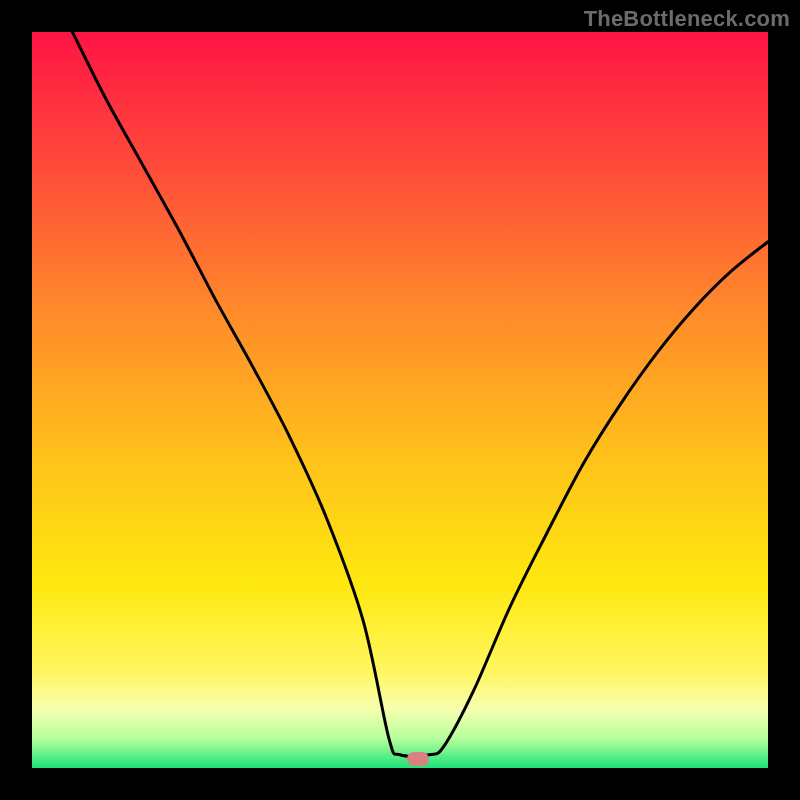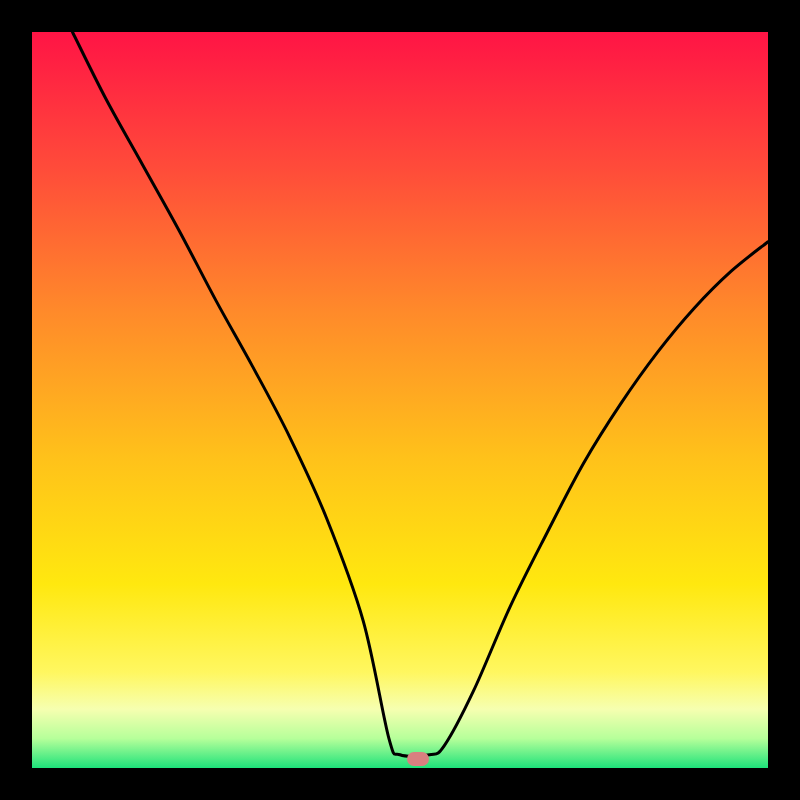--- a/index.html
+++ b/index.html
@@ -58,14 +58,15 @@
           </linearGradient>
       </defs>
       <rect x="0" y="0" width="736" height="736" fill="url(#bg-grad)"></rect>
       <path id="curve-path" fill="none" stroke="#000000" stroke-width="3" stroke-linecap="round" stroke-linejoin="round" d="M 40.48 0.00 C 46.00 11.04, 61.95 44.16, 73.60 66.24 C 85.25 88.32, 98.13 110.40, 110.40 132.48 C 122.67 154.56, 134.93 176.03, 147.20 198.72 C 159.47 221.41, 171.73 245.95, 184.00 268.64 C 196.27 291.33, 208.53 312.19, 220.80 334.88 C 233.07 357.57, 245.33 379.65, 257.60 404.80 C 269.87 429.95, 282.13 455.09, 294.40 485.76 C 306.67 516.43, 320.77 552.00, 331.20 588.80 C 341.63 625.60, 350.83 684.23, 356.96 706.56 C 363.09 728.89, 361.25 720.05, 368.00 722.75 C 374.75 725.45, 390.08 724.22, 397.44 722.75 C 404.80 721.28, 404.80 724.59, 412.16 713.92 C 419.52 703.25, 430.56 682.03, 441.60 658.72 C 452.64 635.41, 466.13 600.45, 478.40 574.08 C 490.67 547.71, 502.93 524.40, 515.20 500.48 C 527.47 476.56, 539.73 452.03, 552.00 430.56 C 564.27 409.09, 576.53 390.08, 588.80 371.68 C 601.07 353.28, 613.33 336.11, 625.60 320.16 C 637.87 304.21, 650.13 289.49, 662.40 276.00 C 674.67 262.51, 686.93 250.24, 699.20 239.20 C 711.47 228.16, 729.87 214.67, 736.00 209.76"></path>
     </svg>
 
     <div id="min-marker" class="marker" style="left: 374.664px; top: 720.168px; background: rgb(217, 128, 128);"></div>
 
   </div>
 
+  <div class="watermark">TheBottleneck.com</div>
 
 </div>
 
 </body></html>

